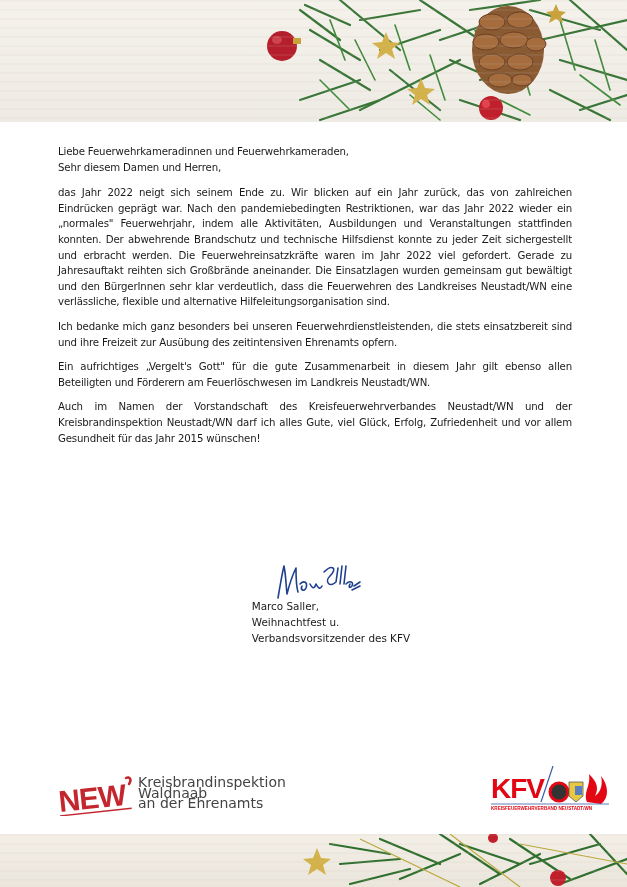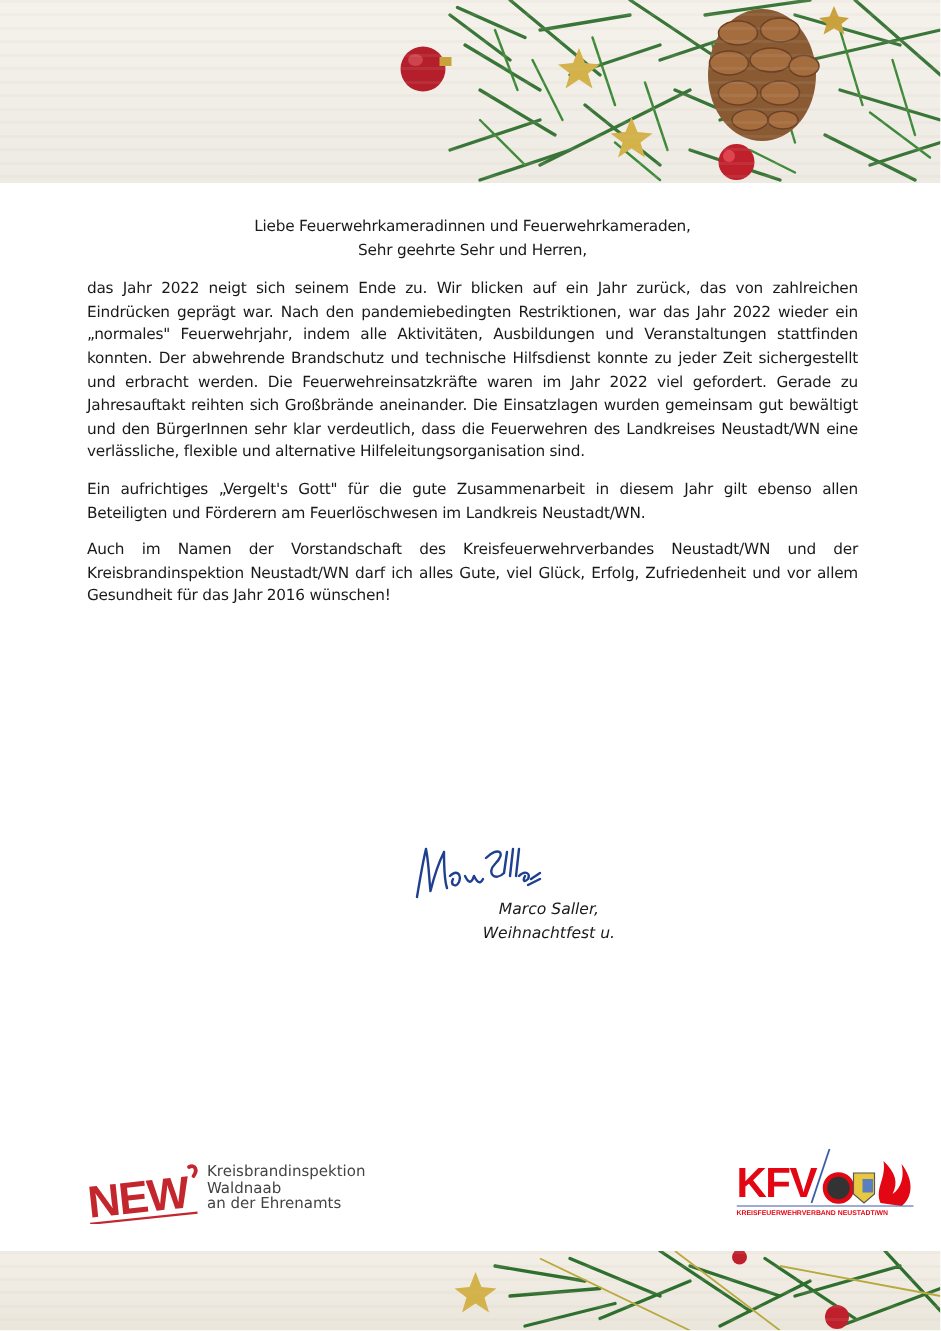--- a/index.html
+++ b/index.html
@@ -10,29 +10,29 @@
   .hdr { position: absolute; left: 0; top: 0; width: 627px; height: 122px;
          background: linear-gradient(180deg, #f5f2ec 0%, #eeebe4 100%); overflow: hidden; }
   .ftr { position: absolute; left: 0; top: 834px; width: 627px; height: 53px;
          background: linear-gradient(180deg, #f3efe7 0%, #ebe6dc 100%); overflow: hidden; }
   .grain { position: absolute; inset: 0;
            background: repeating-linear-gradient(180deg, rgba(200,190,175,0.10) 0 2px, rgba(255,255,255,0) 2px 9px); }
 
   .letter { position: absolute; left: 58px; top: 144px; width: 514px;
             font-size: 10.2px; line-height: 15.6px; letter-spacing: -0.15px; }
   .letter p { margin: 0 0 9px 0; text-align: justify; }
-  .letter p.greet { text-align: center; margin-bottom: 10px; }
+  .letter p.greet { text-align: left; margin-bottom: 10px; }
 
   .sig { position: absolute; left: 200px; top: 560px; width: 250px; text-align: right; }
   .sig svg { position: absolute; left: 72px; top: 2px; }
-  .sig-lines { position: absolute; right: 40px; top: 38px; text-align: center;
-               font-style: italic; font-size: 10.4px; line-height: 16px; }
+  .sig-lines { position: absolute; right: 40px; top: 38px; text-align: left;
+               font-size: 10.4px; line-height: 16px; }
 
   .new-logo { position: absolute; left: 56px; top: 772px; width: 180px; height: 44px; }
-  .new-text { position: absolute; left: 138px; top: 777px; font-size: 10px; line-height: 10.6px; color: #444; }
+  .new-text { position: absolute; left: 138px; top: 777px; font-size: 14px; line-height: 10.6px; color: #444; }
 
   .kfv-logo { position: absolute; left: 455px; top: 762px; width: 120px; height: 50px; margin-left: 36px; }
 </style>
 </head>
 <body>
 
 <div class="hdr">
   <div class="grain"></div>
   <svg width="627" height="122" viewBox="0 0 627 122">
     <g stroke="#2f6f2e" stroke-width="2.2" stroke-linecap="round" opacity="0.95">
@@ -70,37 +70,39 @@
     <polygon points="556,4 559,11 566,12 561,16 563,23 556,19 549,23 551,16 546,12 553,11" fill="#c9a23c"></polygon>
 
     <circle cx="491" cy="108" r="12" fill="#c0202c"></circle>
     <circle cx="486" cy="104" r="4" fill="#e0444f"></circle>
   </svg>
 </div>
 
 <div class="letter">
   <p class="greet">
     <span>Liebe Feuerwehrkameradinnen und Feuerwehrkameraden,</span><br>
-    <span>Sehr geehrte Sehr und Herren,</span>
+    <span>Sehr diesem Damen und Herren,</span>
   </p>
   <p>das Jahr 2022 neigt sich seinem Ende zu. Wir blicken auf ein Jahr zurück, das von zahlreichen Eindrücken geprägt war. Nach den pandemiebedingten Restriktionen, war das Jahr 2022 wieder ein „normales" Feuerwehrjahr, indem alle Aktivitäten, Ausbildungen und Veranstaltungen stattfinden konnten. Der abwehrende Brandschutz und technische Hilfsdienst konnte zu jeder Zeit sichergestellt und erbracht werden. Die Feuerwehreinsatzkräfte waren im Jahr 2022 viel gefordert. Gerade zu Jahresauftakt reihten sich Großbrände aneinander. Die Einsatzlagen wurden gemeinsam gut bewältigt und den BürgerInnen sehr klar verdeutlich, dass die Feuerwehren des Landkreises Neustadt/WN eine verlässliche, flexible und alternative Hilfeleitungsorganisation sind.</p>
+  <p>Ich bedanke mich ganz besonders bei unseren Feuerwehrdienstleistenden, die stets einsatzbereit sind und ihre Freizeit zur Ausübung des zeitintensiven Ehrenamts opfern.</p>
   <p>Ein aufrichtiges „Vergelt's Gott" für die gute Zusammenarbeit in diesem Jahr gilt ebenso allen Beteiligten und Förderern am Feuerlöschwesen im Landkreis Neustadt/WN.</p>
-  <p>Auch im Namen der Vorstandschaft des Kreisfeuerwehrverbandes Neustadt/WN und der Kreisbrandinspektion Neustadt/WN darf ich alles Gute, viel Glück, Erfolg, Zufriedenheit und vor allem Gesundheit für das Jahr 2016 wünschen!</p>
+  <p>Auch im Namen der Vorstandschaft des Kreisfeuerwehrverbandes Neustadt/WN und der Kreisbrandinspektion Neustadt/WN darf ich alles Gute, viel Glück, Erfolg, Zufriedenheit und vor allem Gesundheit für das Jahr 2015 wünschen!</p>
 </div>
 
 <div class="sig">
   <svg width="90" height="38" viewBox="0 0 90 38">
     <path d="M6 36 C8 24 10 12 12 4 M12 4 C14 14 14 24 15 32 M15 32 C18 20 22 10 24 6 M24 6 C24 16 24 24 26 30
              M28 22 C32 18 36 20 34 26 C32 30 28 28 30 24 M38 22 C40 26 42 28 44 22 M44 22 C46 26 48 28 50 24
              M52 10 C60 2 66 6 58 14 C52 20 58 26 64 20 M64 20 L66 6 M68 22 L70 4 M72 22 L74 4
              M74 22 C78 18 82 20 80 24 C78 26 76 26 78 22 M82 24 L88 20 M80 28 L88 24" fill="none" stroke="#1f3f8f" stroke-width="1.6" stroke-linecap="round" stroke-linejoin="round"></path>
   </svg>
   <div class="sig-lines">
     <div>Marco Saller,</div>
     <div>Weihnachtfest u.</div>
+    <div>Verbandsvorsitzender des KFV</div>
   </div>
 </div>
 
 <div class="new-logo">
   <svg width="80" height="44" viewBox="0 0 80 44">
     <g transform="rotate(-6 40 22)">
       <text x="2" y="36" font-family="Liberation Sans, sans-serif" font-weight="700" font-size="30" fill="#c4262e" letter-spacing="-1">NEW</text>
       <line x1="2" y1="40" x2="74" y2="40" stroke="#c4262e" stroke-width="1.5"></line>
     </g>
     <path d="M70 6 C74 4 76 8 73 12" fill="none" stroke="#c4262e" stroke-width="2.5" stroke-linecap="round"></path>

